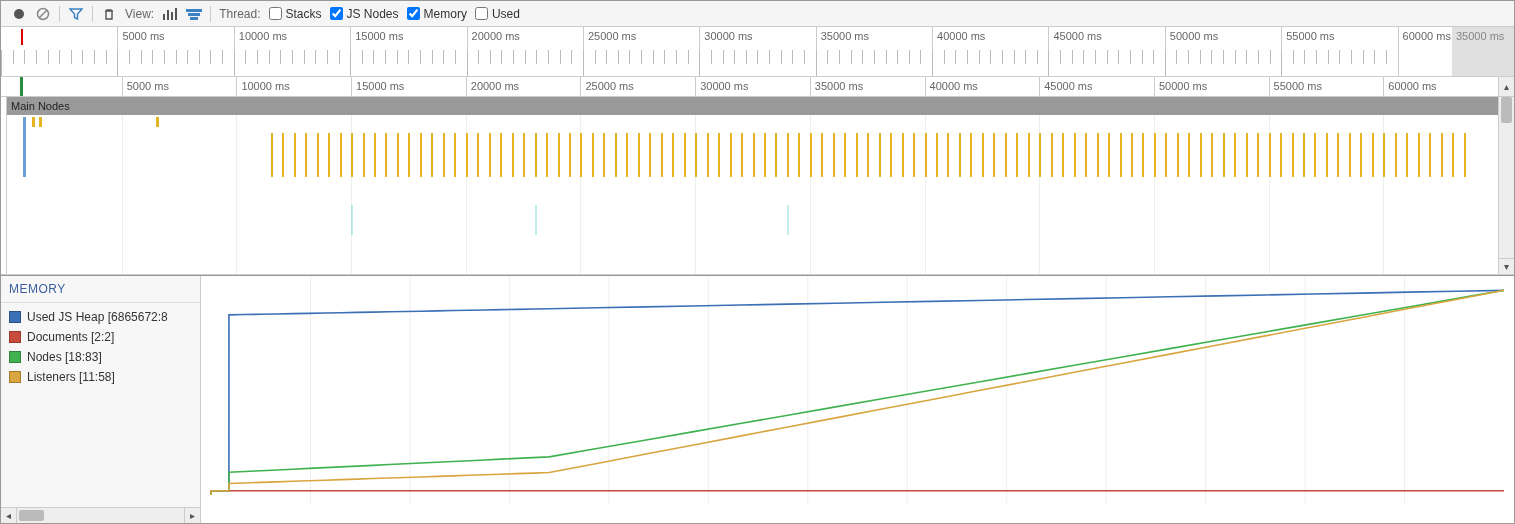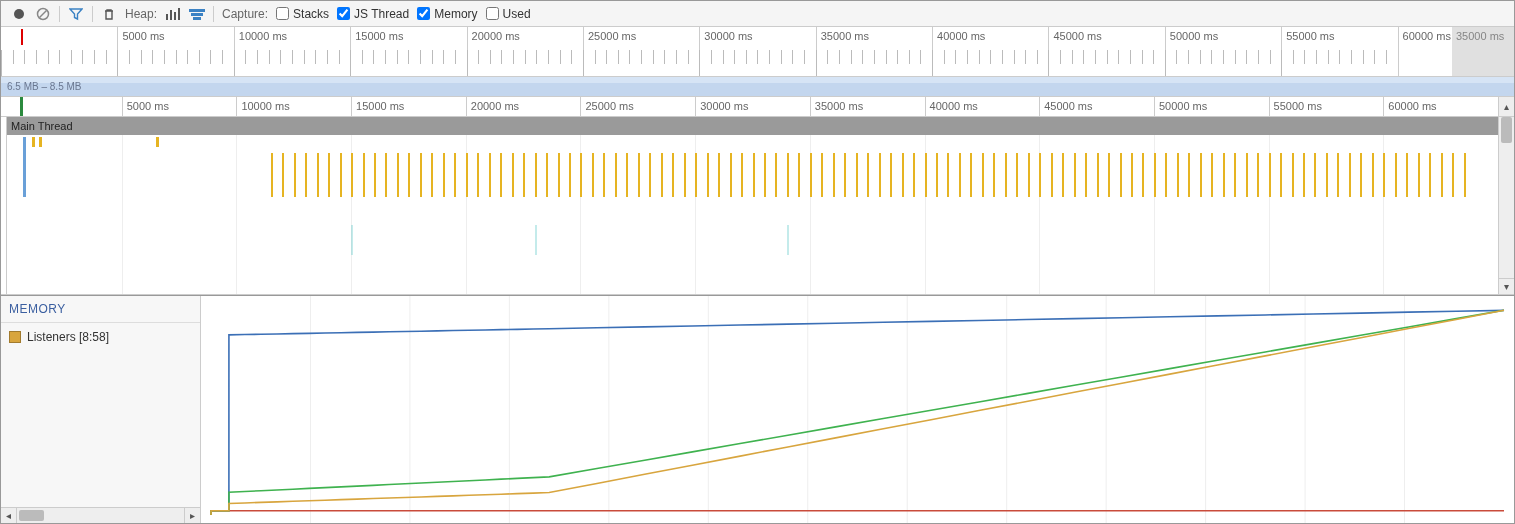--- a/index.html
+++ b/index.html
@@ -90,45 +90,45 @@
       <svg width="14" height="14">
           <path d="M1 2 h12 l-4.5 5 v5 l-3 -1.5 v-3.5 z" fill="none" stroke="#3b82c4" stroke-width="1.4"></path>
         </svg>
     </span>
     <span class="sep"></span>
     <span class="ic">
       <svg width="14" height="14">
           <path d="M3 4 h8 M5 4 v-1 h4 v1 M4 4 v8 h6 v-8" fill="none" stroke="#555" stroke-width="1.4"></path>
         </svg>
     </span>
-    <span class="lbl">Heap:</span>
+    <span class="lbl">View:</span>
     <span class="ic">
       <svg width="16" height="14">
           <rect x="1" y="7" width="2" height="6" fill="#555"></rect>
           <rect x="5" y="3" width="2" height="10" fill="#555"></rect>
           <rect x="9" y="5" width="2" height="8" fill="#555"></rect>
           <rect x="13" y="1" width="2" height="12" fill="#555"></rect>
         </svg>
     </span>
     <span class="ic">
       <svg width="16" height="14">
           <rect x="0" y="2" width="16" height="3" fill="#3b82c4"></rect>
           <rect x="2" y="6" width="12" height="3" fill="#3b82c4"></rect>
           <rect x="4" y="10" width="8" height="3" fill="#3b82c4"></rect>
         </svg>
     </span>
     <span class="sep"></span>
-    <span class="lbl">Capture:</span>
+    <span class="lbl">Thread:</span>
     <label class="cbwrap">
       <input type="checkbox" id="cb-causes" style="">
         <span>Stacks</span>
     </label>
     <label class="cbwrap">
       <input type="checkbox" id="cb-js" checked="" style="">
-        <span>JS Thread</span>
+        <span>JS Nodes</span>
     </label>
     <label class="cbwrap">
       <input type="checkbox" id="cb-mem" checked="" style="">
         <span>Memory</span>
     </label>
     <label class="cbwrap">
       <input type="checkbox" id="cb-paint" style="">
         <span>Used</span>
     </label>
   </div>
@@ -315,24 +315,20 @@
           <i style="left: 93.1077px;"></i>
           <i style="left: 104.746px;"></i>
         </div>
       </div>
     <div class="overview-marker-red"></div>
     <div class="overview-handle">
       <span style="position:absolute; top:3px; left:4px; font-size:11px; color:#333; white-space:nowrap;">35000 ms</span>
     </div>
   </div>
 
-  <div class="mem-strip">
-    <div class="fill"></div>
-    <span class="txt">6.5 MB – 8.5 MB</span>
-  </div>
 
   <div class="detail-ruler" id="detail-ruler">
     <div class="green-mark"></div>
     <div class="scroll-up">▴</div>
   <div class="tick" style="left: 120.692px;">
         <span>5000 ms</span>
       </div>
       <div class="tick" style="left: 235.385px;">
         <span>10000 ms</span>
       </div>
@@ -364,21 +360,21 @@
         <span>55000 ms</span>
       </div>
       <div class="tick" style="left: 1382.31px;">
         <span>60000 ms</span>
       </div>
     </div>
 
   <div class="flame-wrap">
     <div class="flame-gutter"></div>
     <div class="main-thread-bar">
-      <span>Main Thread</span>
+      <span>Main Nodes</span>
     </div>
     <div class="flame-canvas" id="flame-canvas">
         <div class="grid" style="left: 114.692px;"></div>
         <div class="grid" style="left: 229.385px;"></div>
         <div class="grid" style="left: 344.077px;"></div>
         <div class="grid" style="left: 458.769px;"></div>
         <div class="grid" style="left: 573.462px;"></div>
         <div class="grid" style="left: 688.154px;"></div>
         <div class="grid" style="left: 802.846px;"></div>
         <div class="grid" style="left: 917.538px;"></div>
@@ -504,22 +500,34 @@
       <div class="thumb"></div>
       <div class="dn">▾</div>
     </div>
   </div>
 
   <div class="bottom">
     <div class="sidebar">
       <div class="hd">MEMORY</div>
       <div class="rows" id="legend-rows">
           <div class="row">
+            <span class="sw" style="background: rgb(59, 111, 182);"></span>
+            <span>Used JS Heap [6865672:8</span>
+          </div>
+          <div class="row">
+            <span class="sw" style="background: rgb(201, 75, 59);"></span>
+            <span>Documents [2:2]</span>
+          </div>
+          <div class="row">
+            <span class="sw" style="background: rgb(63, 178, 79);"></span>
+            <span>Nodes [18:83]</span>
+          </div>
+          <div class="row">
             <span class="sw" style="background: rgb(216, 165, 62);"></span>
-            <span>Listeners [8:58]</span>
+            <span>Listeners [11:58]</span>
           </div>
         </div>
       <div class="hscroll">
         <div class="l">◂</div>
         <div class="thumb"></div>
         <div class="r">▸</div>
       </div>
     </div>
     <div class="chart" id="mem-chart">
         <svg viewBox="0 0 1313 227" width="1313" height="227">

